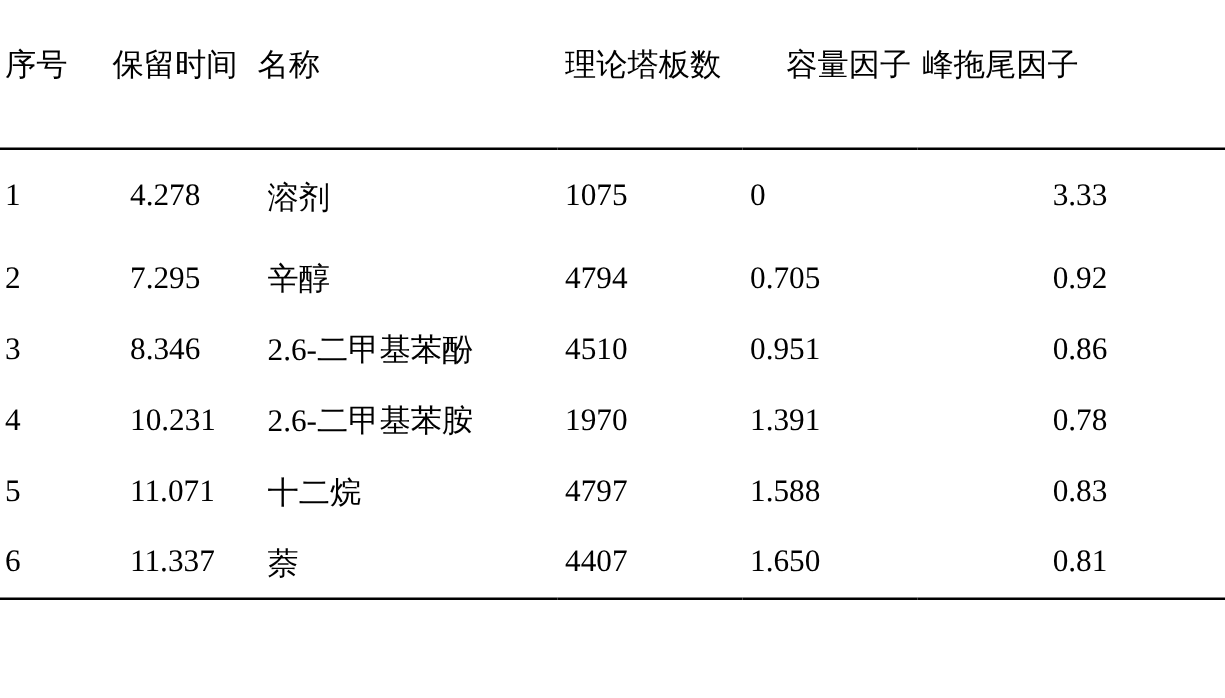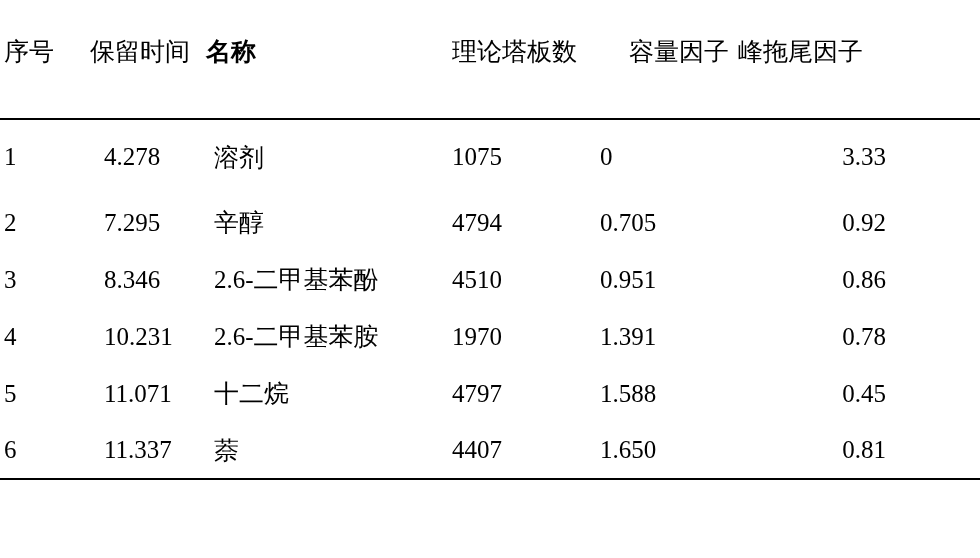--- a/index.html
+++ b/index.html
@@ -41,21 +41,21 @@
     vertical-align: bottom;
     height: 118px;
     border-bottom: 2px solid #000000;
   }
   thead th .hdr {
     display: block;
     padding-bottom: 50px;
   }
   thead th.h-index .hdr { padding-left: 4px; }
   thead th.h-rt .hdr { padding-left: 6px; }
-  thead th.h-name .hdr { padding-left: 2px; font-weight: bold; }
+  thead th.h-name .hdr { padding-left: 2px; }
   thead th.h-plates .hdr { padding-left: 6px; }
   thead th.h-cap .hdr { padding-left: 4px; margin-left: 31px; }
   thead th.h-tail .hdr { padding-left: 4px; font-family: Liberation Mono, monospace; }
 
   tbody tr { height: 57px; }
   tbody tr.first-row { height: 75px; }
   tbody td {
     padding: 0;
     vertical-align: middle;
     text-align: left;
@@ -140,21 +140,21 @@
         <td class="c-plates">1970</td>
         <td class="c-cap">1.391</td>
         <td class="c-tail">0.78</td>
       </tr>
       <tr>
         <td class="c-index">5</td>
         <td class="c-rt">11.071</td>
         <td class="c-name">十二烷</td>
         <td class="c-plates">4797</td>
         <td class="c-cap">1.588</td>
-        <td class="c-tail">0.45</td>
+        <td class="c-tail">0.83</td>
       </tr>
       <tr class="last-row">
         <td class="c-index">6</td>
         <td class="c-rt">11.337</td>
         <td class="c-name">萘</td>
         <td class="c-plates">4407</td>
         <td class="c-cap">1.650</td>
         <td class="c-tail">0.81</td>
       </tr>
     </tbody>

